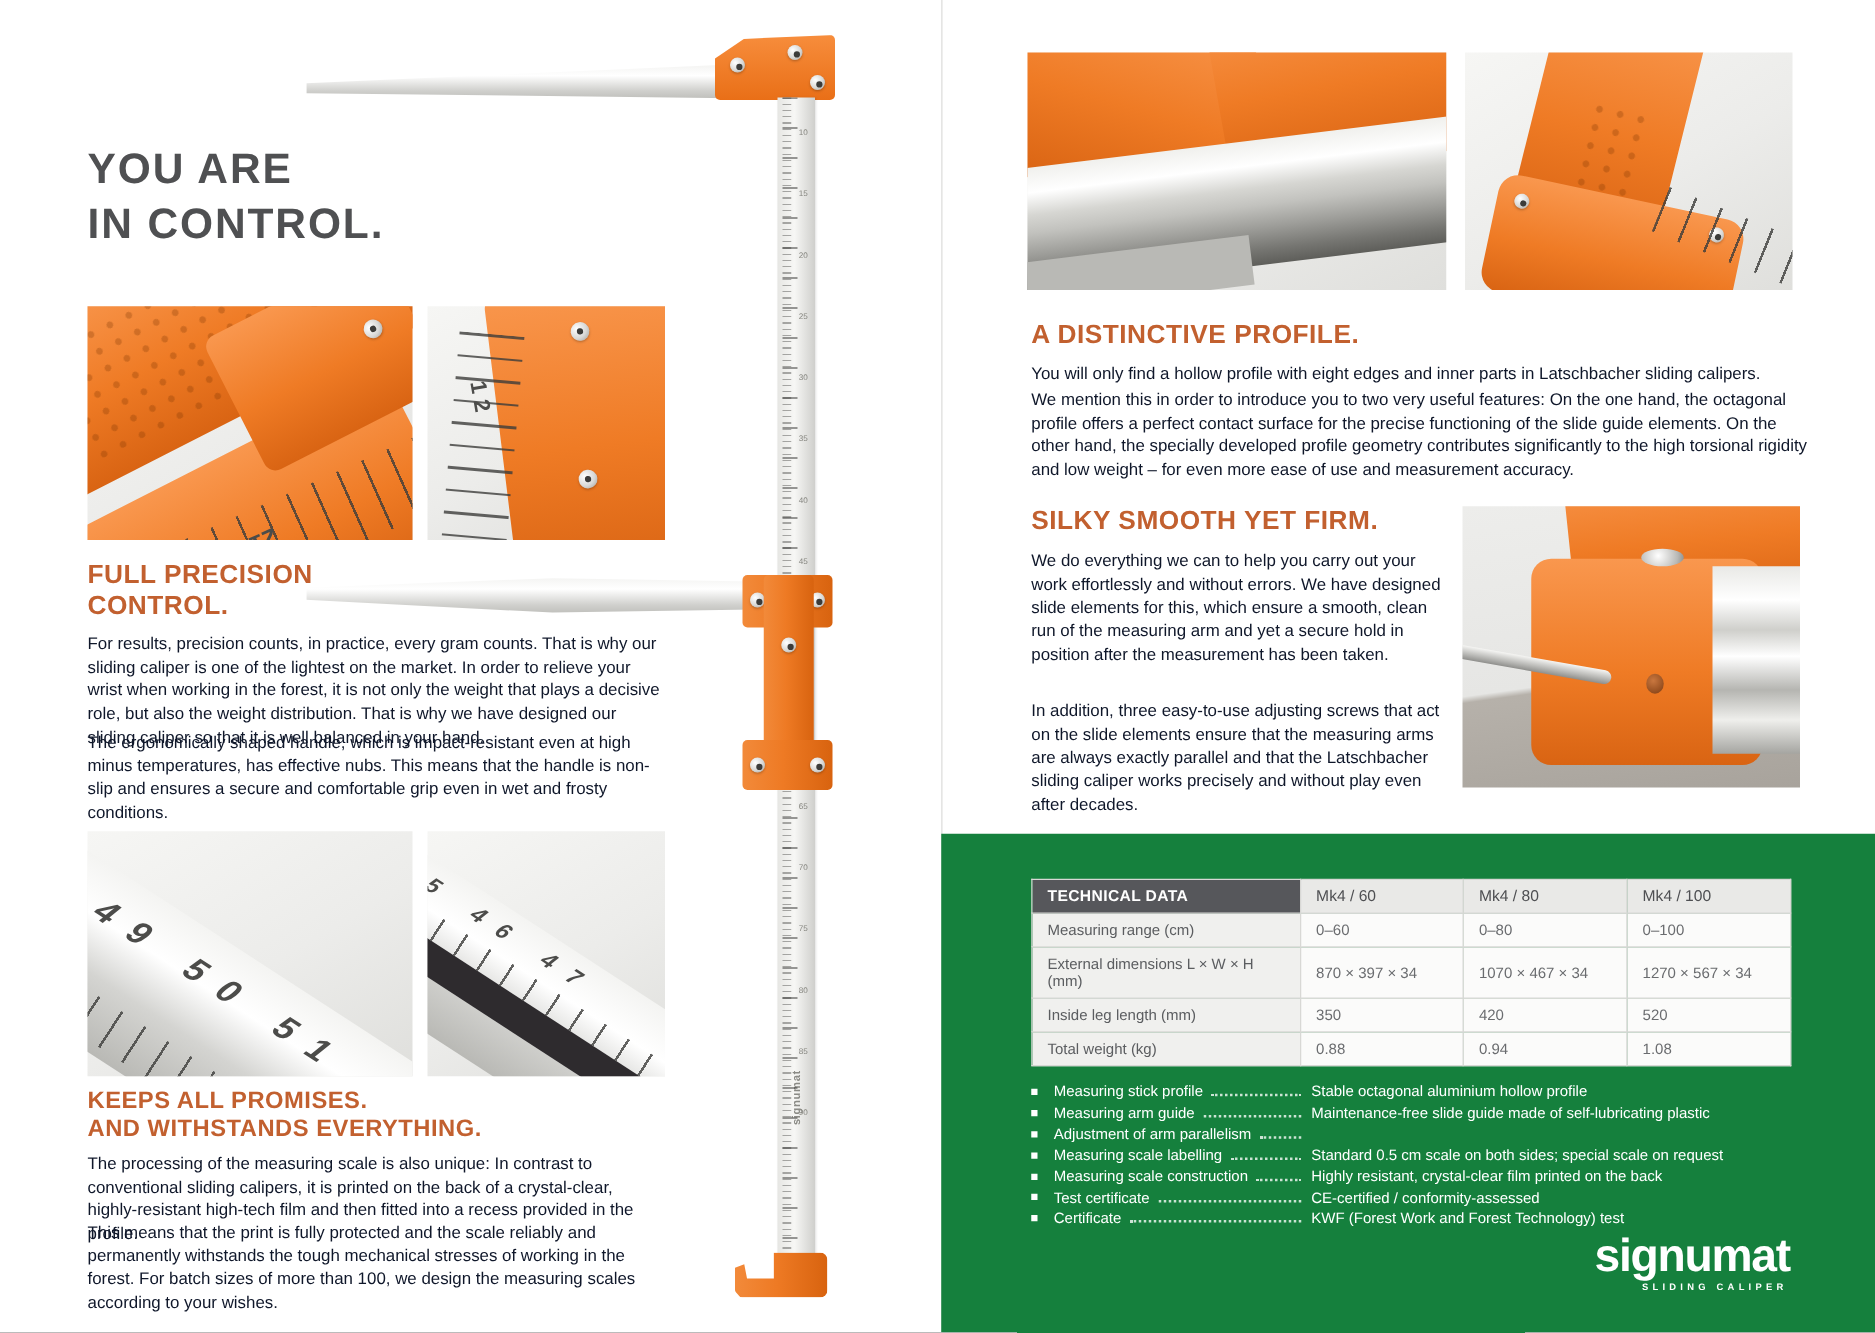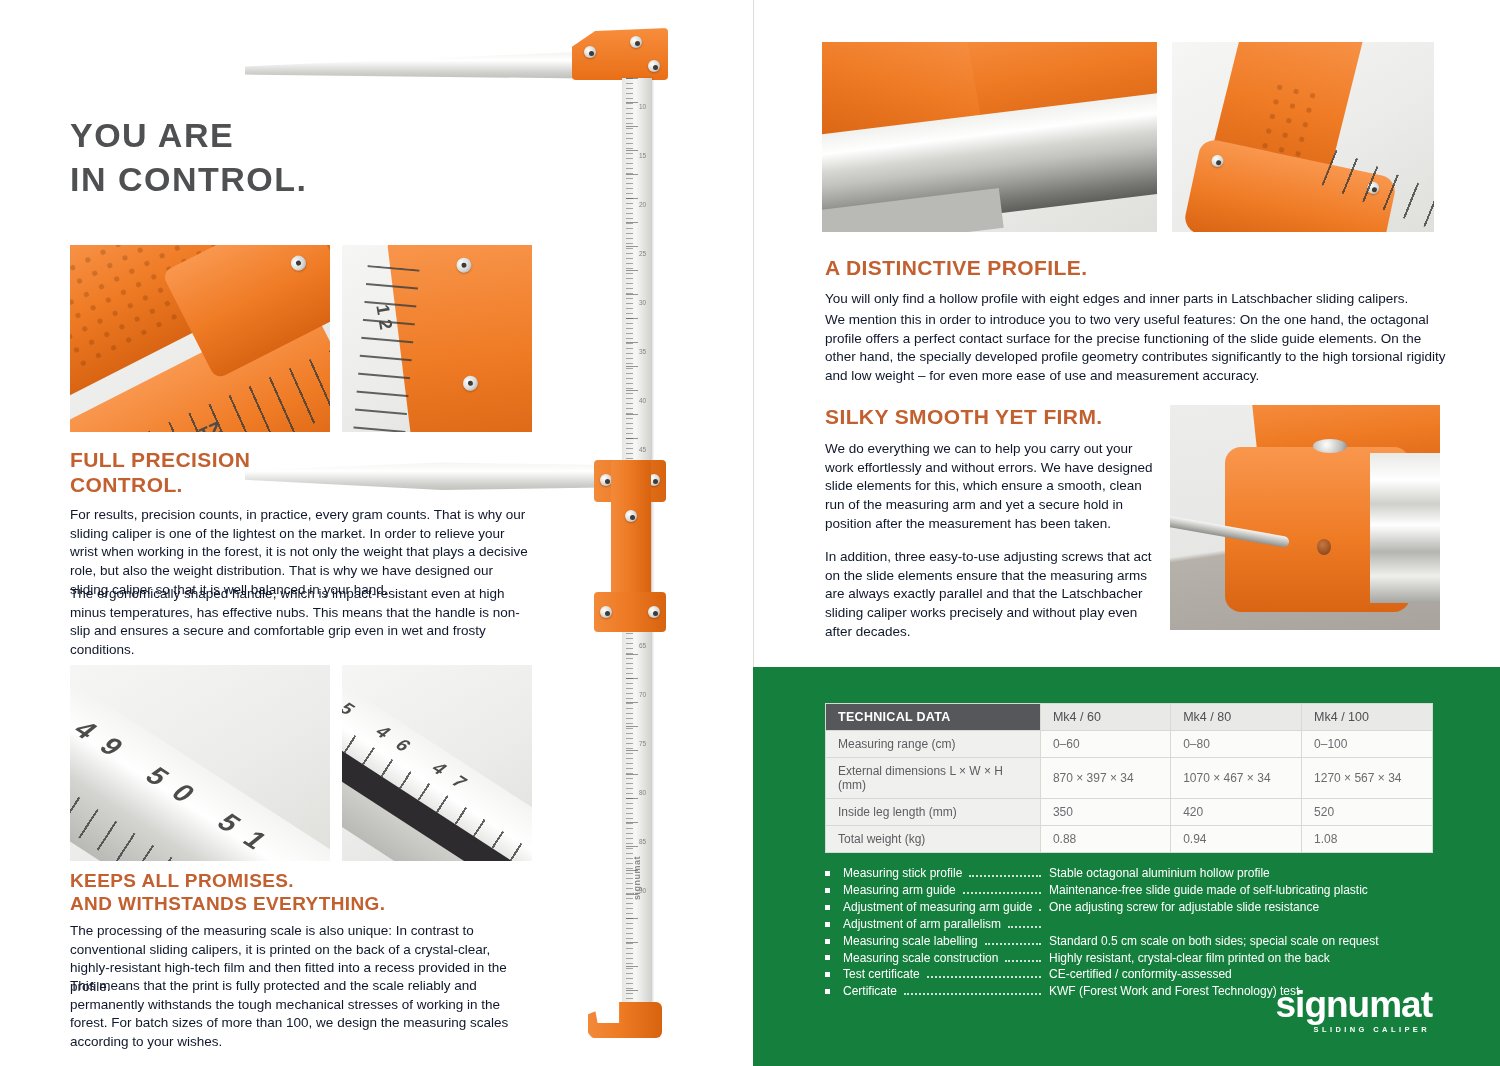--- a/index.html
+++ b/index.html
@@ -199,21 +199,21 @@
     </div>
     <div class="abs silver-grad ticks-h" style="left:150px;top:140px;width:180px;height:38px;transform:rotate(22deg);background-position:0 bottom;"></div>
   </div>
 
   <div class="abs sec-head" style="left:825px;top:256px;">A DISTINCTIVE PROFILE.</div>
   <div class="abs body-p" style="left:825px;top:290px;width:622px;">You will only find a hollow profile with eight edges and inner parts in Latschbacher sliding calipers.</div>
   <div class="abs body-p" style="left:825px;top:311px;width:622px;">We mention this in order to introduce you to two very useful features: On the one hand, the octagonal profile offers a perfect contact surface for the precise functioning of the slide guide elements. On the other hand, the specially developed profile geometry contributes significantly to the high torsional rigidity and low weight – for even more ease of use and measurement accuracy.</div>
 
   <div class="abs sec-head" style="left:825px;top:405px;">SILKY SMOOTH YET FIRM.</div>
   <div class="abs body-p" style="left:825px;top:440px;width:332px;">We do everything we can to help you carry out your work effortlessly and without errors. We have designed slide elements for this, which ensure a smooth, clean run of the measuring arm and yet a secure hold in position after the measurement has been taken.</div>
-  <div class="abs body-p" style="left:825px;top:548px;width:332px;">In addition, three easy-to-use adjusting screws that act on the slide elements ensure that the measuring arms are always exactly parallel and that the Latschbacher sliding caliper works precisely and without play even after decades.</div>
+  <div class="abs body-p" style="left:825px;top:560px;width:332px;">In addition, three easy-to-use adjusting screws that act on the slide elements ensure that the measuring arms are always exactly parallel and that the Latschbacher sliding caliper works precisely and without play even after decades.</div>
 
   <div class="photo" style="left:1170px;top:405px;width:270px;height:225px;background:linear-gradient(172deg,#ededeb 0%,#e6e6e4 58%,#b6b1aa 60%,#a8a39c 100%);">
     <div class="abs orange-grad" style="left:85px;top:-40px;width:230px;height:120px;transform:rotate(-6deg);border-radius:18px;"></div>
     <div class="abs orange-grad" style="left:55px;top:42px;width:185px;height:165px;border-radius:16px;">
       <div class="abs" style="left:88px;top:-8px;width:34px;height:14px;border-radius:50%;background:radial-gradient(circle at 40% 40%,#ffffff,#b9b9b6 70%,#8a8a87);"></div>
       <div class="abs" style="left:92px;top:92px;width:14px;height:16px;border-radius:50%;background:radial-gradient(circle at 40% 35%,#c9773f,#7d3c12);"></div>
     </div>
     <div class="abs" style="left:-20px;top:120px;width:140px;height:11px;border-radius:6px;transform:rotate(10deg);background:linear-gradient(180deg,#f5f5f3,#b9b9b6 60%,#8f8f8c);"></div>
 
     <div class="abs" style="right:-10px;top:48px;width:80px;height:150px;background:linear-gradient(180deg,#e9e9e6 0%,#ffffff 18%,#cfcfcb 34%,#ffffff 48%,#b5b5b1 66%,#efefec 82%,#a5a5a1 100%);"></div>
@@ -271,28 +271,20 @@
         <span class="bullet"></span>
         <span class="spec-left">
             <span>Measuring arm guide</span>
             <span class="leader"></span>
           </span>
         <span class="spec-value">Maintenance-free slide guide made of self-lubricating plastic</span>
       </li>
       <li>
         <span class="bullet"></span>
         <span class="spec-left">
-            <span>Adjustment of measuring arm guide</span>
-            <span class="leader"></span>
-          </span>
-        <span class="spec-value">One adjusting screw for adjustable slide resistance</span>
-      </li>
-      <li>
-        <span class="bullet"></span>
-        <span class="spec-left">
             <span>Adjustment of arm parallelism</span>
             <span class="leader"></span>
           </span>
       </li>
       <li>
         <span class="bullet"></span>
         <span class="spec-left">
             <span>Measuring scale labelling</span>
             <span class="leader"></span>
           </span>

